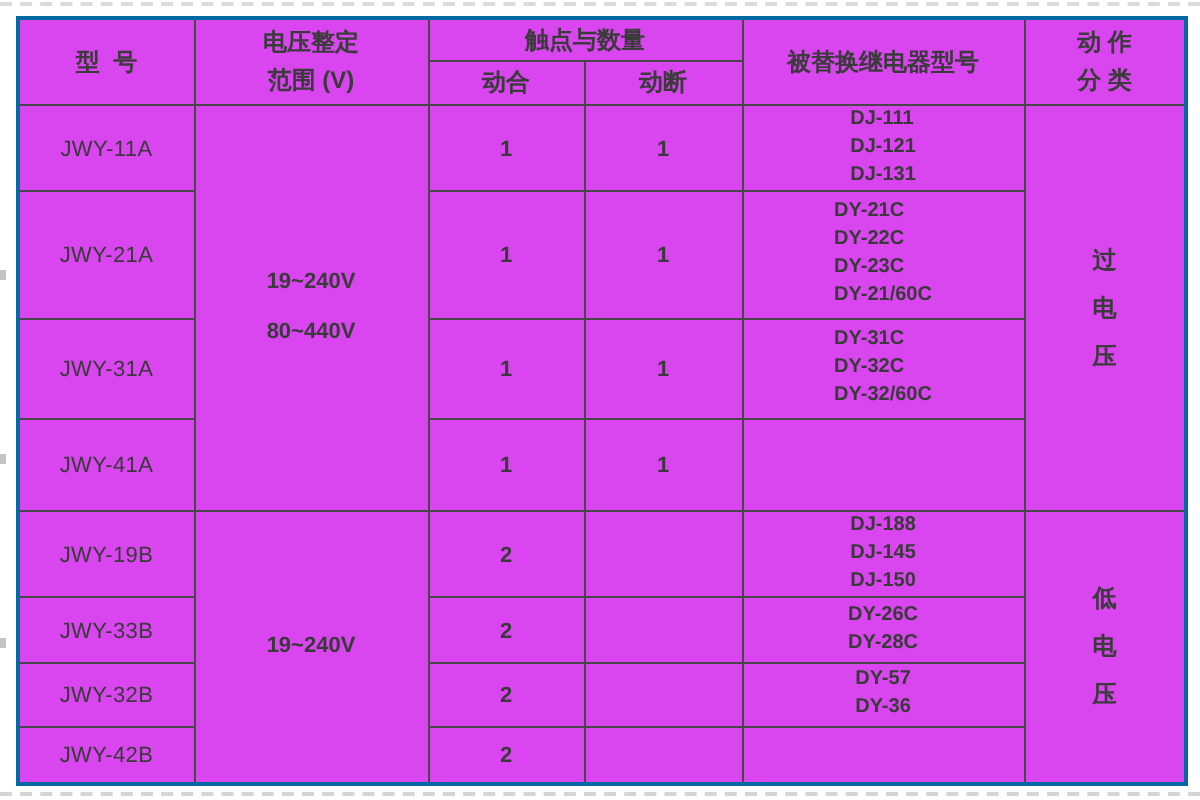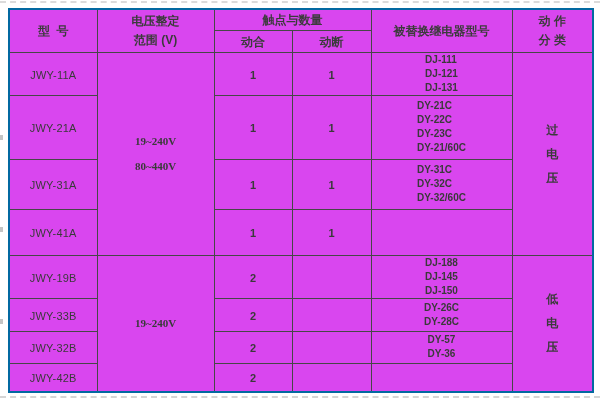--- a/index.html
+++ b/index.html
@@ -11,21 +11,21 @@
                 padding:0;overflow:hidden;}
   
   tr.h1{height:21px;} tr.h2{height:22px;}
   tr.r1{height:42px;} tr.r2{height:64px;} tr.r3{height:50px;} tr.r4{height:46px;}
   tr.r5{height:42px;} tr.r6{height:33px;} tr.r7{height:32px;} tr.r8{height:29px;}
   
   .cjk{font-size:12px;font-weight:600;color:#3b3b3b;white-space:pre;}
   .hdr2{line-height:19px;text-align:center;}
   .model{font-size:11px;font-weight:400;letter-spacing:0.2px;}
   .num{font-size:11px;font-weight:600;}
-  .volt div{font-size:11px;font-weight:600;line-height:25px;font-family:Liberation Serif, serif;}
+  .volt div{font-size:11px;font-weight:600;line-height:25px;}
   td.voltA{padding-bottom:18px;}
   .relays{display:inline-block;text-align:left;}
   .relays div{font-size:10px;font-weight:600;line-height:14px;}
   .action div{font-size:12px;font-weight:600;line-height:24px;}
   td.actA{padding-bottom:44px;}
   td.actB{padding-bottom:10px;}
   
   .edge-top{position:absolute;left:0;top:1px;width:600px;height:0;
             border-top:2px dashed #c9c9c9;opacity:.65;}
   .edge-bottom{position:absolute;left:0;top:396px;width:600px;height:0;

